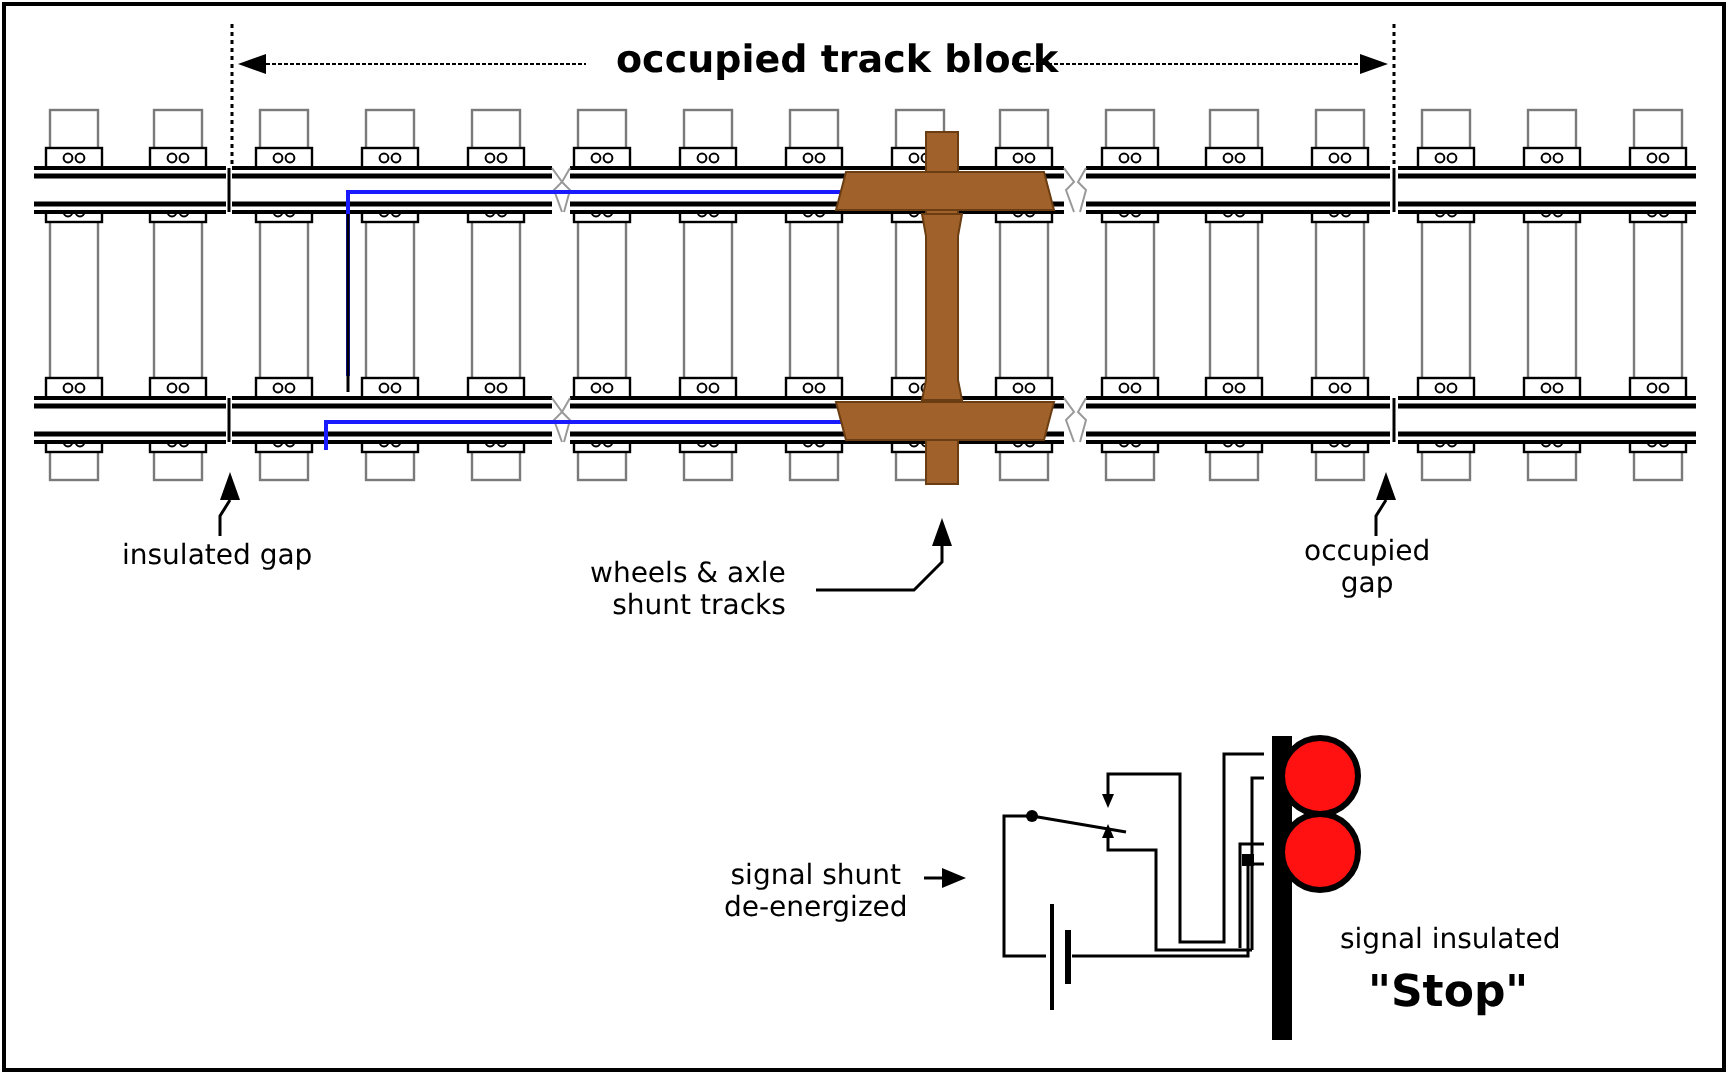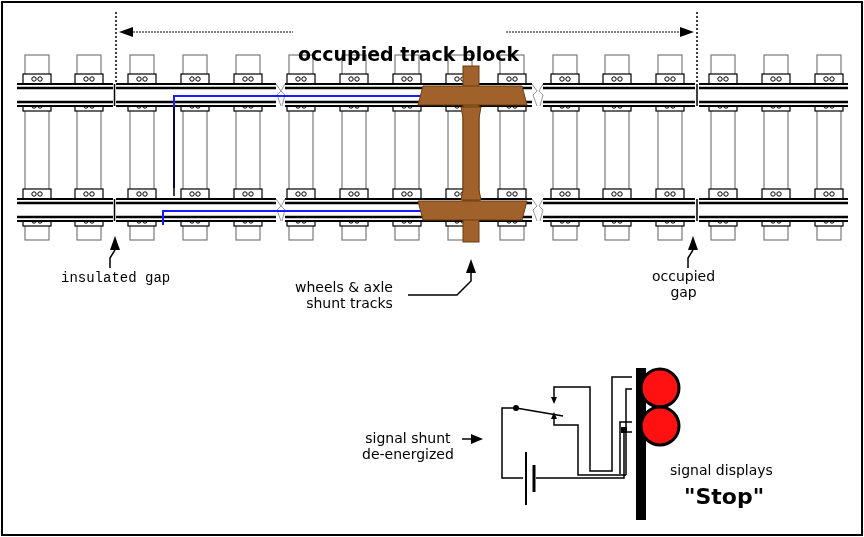--- a/index.html
+++ b/index.html
@@ -336,28 +336,28 @@
       <polyline points="620,474 620,422 632,422" fill="none" stroke="#000" stroke-width="1.5"></polyline>
       <rect x="621" y="427" width="6" height="6" fill="#000"></rect>
     </g>
   <g id="signal-head">
       <rect x="636" y="368" width="10" height="152" fill="#000"></rect>
       <circle cx="660" cy="388" r="19" fill="#ff1111" stroke="#000" stroke-width="3"></circle>
       <circle cx="660" cy="426" r="19" fill="#ff1111" stroke="#000" stroke-width="3"></circle>
     </g>
 </svg>
 
-<div class="lbl title" style="left:298px; top:20px;margin-top:24px;">occupied track block</div>
-<div class="lbl small" style="left:61px; top:270px;font-family:Liberation Mono, monospace;">insulated gap</div>
+<div class="lbl title" style="left:308px; top:20px;">occupied track block</div>
+<div class="lbl small" style="left:61px; top:270px;">insulated gap</div>
 <div class="lbl small center" style="left:652px; top:268px;">
   <div>occupied</div>
   <div>gap</div>
 </div>
 <div class="lbl small center" style="left:295px; top:279px;text-align:right;">
   <div>wheels &amp; axle</div>
   <div>shunt tracks</div>
 </div>
 <div class="lbl small center" style="left:362px; top:430px;">
   <div>signal shunt</div>
   <div>de-energized</div>
 </div>
-<div class="lbl small" style="left:670px; top:462px;">signal displays</div>
+<div class="lbl small" style="left:670px; top:462px;">signal insulated</div>
 <div class="lbl stop" style="left:684px; top:484px;">"Stop"</div>
 
 </body></html>

